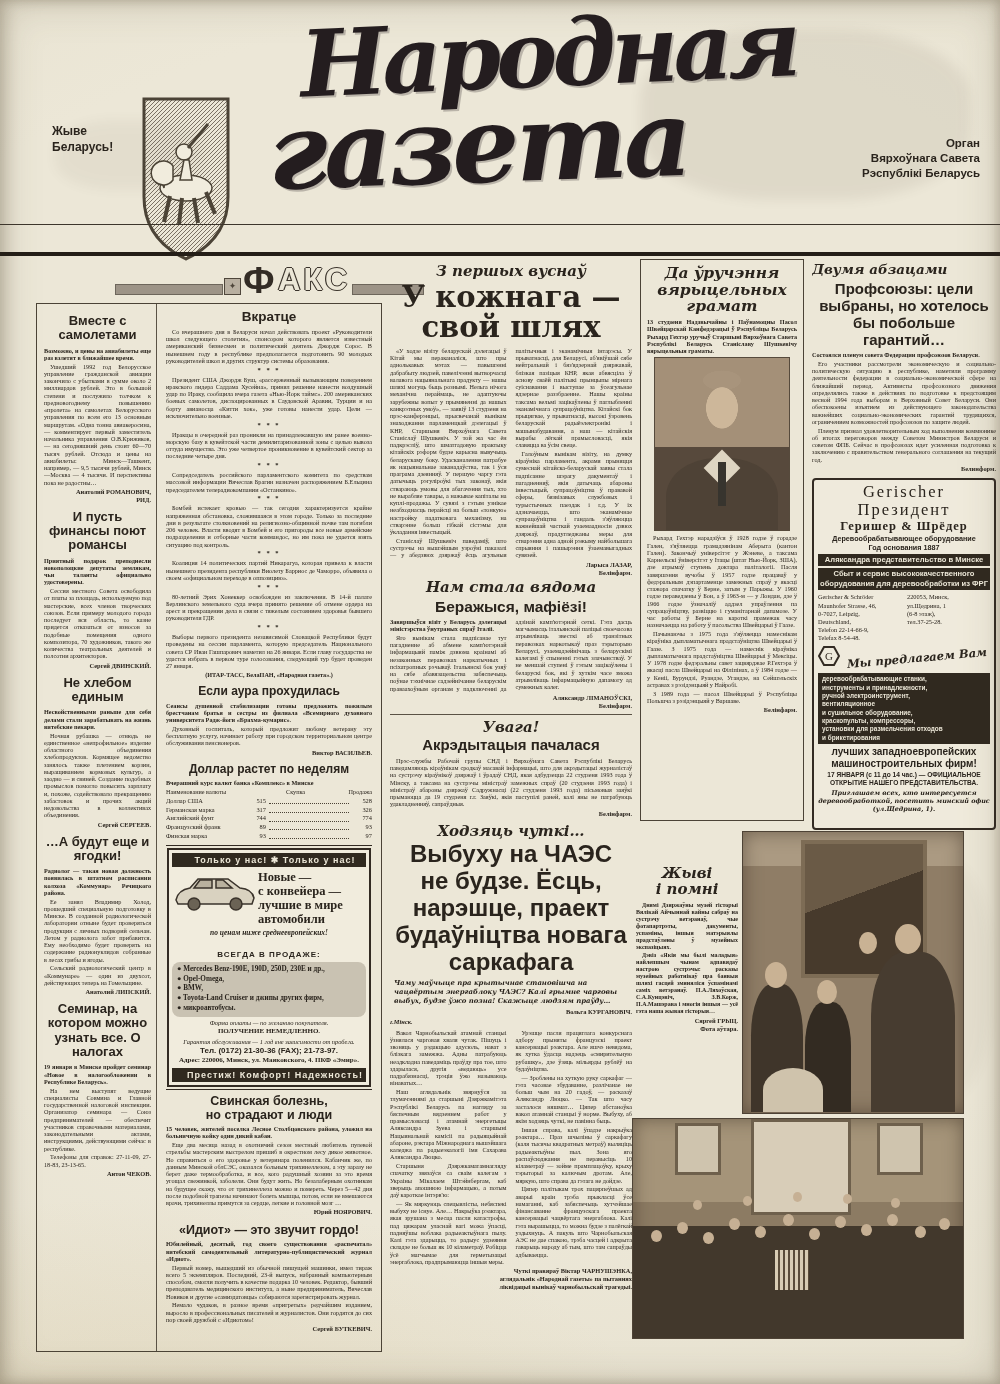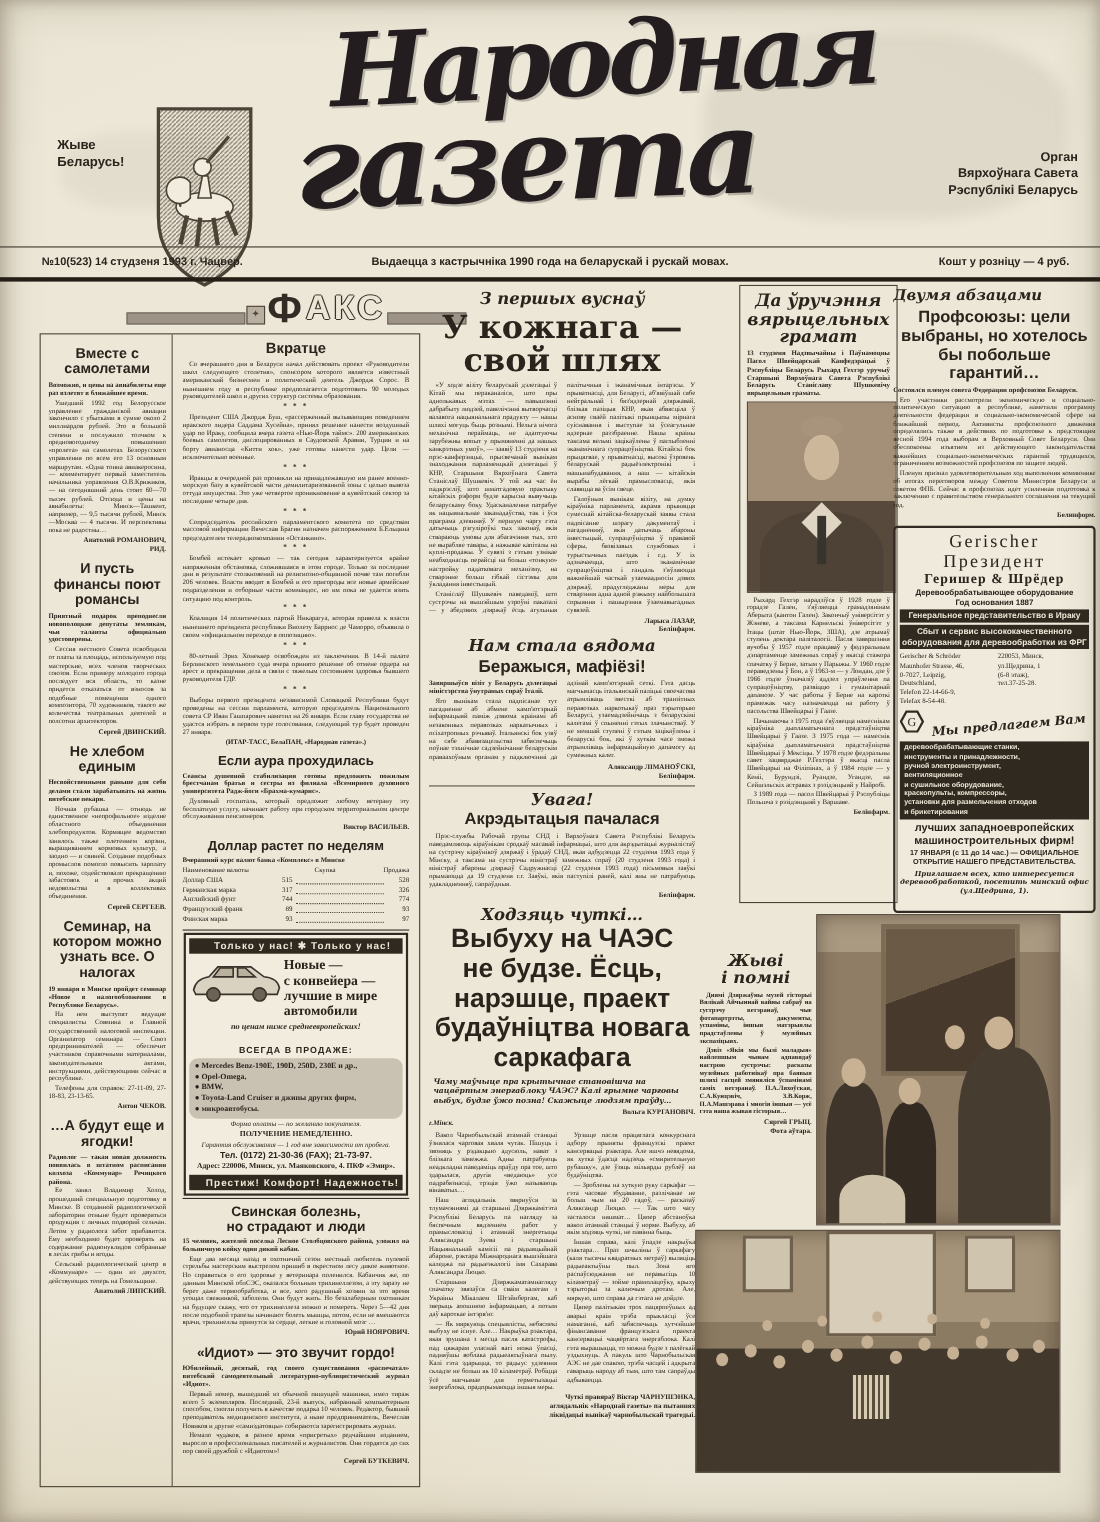--- a/index.html
+++ b/index.html
@@ -84,21 +84,21 @@
   #main-col{left:390px;top:261px;width:242px;height:1080px;overflow:hidden;}
   .h-main{font:bold 29px/1.04 "DejaVu Serif",serif;text-align:center;letter-spacing:0;margin:1px 0 5px;}
   .cols2{column-count:2;column-gap:9px;}
   .h-mafia{font:bold 15.5px/1.1 "Liberation Sans",sans-serif;text-align:center;margin:1px 0 3px;}
   .h-accred{font:bold 15px/1.1 "Liberation Sans",sans-serif;text-align:center;margin:1px 0 3px;}
   .h-chaes{font:bold 24px/1.12 "Liberation Sans",sans-serif;text-align:center;margin:2px 0 4px;}
   .chaes-lead{font:bold italic 6.9px/1.3 "DejaVu Serif",serif;margin:2px 4px;}
   .place{font:bold italic 6.4px/1.3 "Liberation Serif",serif;margin:2px 0;}
 
   
-  #cred-box{left:640px;top:259px;width:144px;height:562px;border:1.5px solid #4b4336;padding:4px 6px;box-sizing:border-box;overflow:hidden;margin-left:32px;}
+  #cred-box{left:640px;top:259px;width:164px;height:562px;border:1.5px solid #4b4336;padding:4px 6px;box-sizing:border-box;overflow:hidden;}
   .h-cred{font:bold italic 15.5px/1.08 "DejaVu Serif",serif;text-align:center;margin:1px 0 3px;}
   #portrait{width:134px;height:172px;margin:3px auto;position:relative;border:1px solid #564a3c;overflow:hidden;
     background:radial-gradient(ellipse 46px 30px at 50% 96%, #efe9da 55%, transparent 56%),
                radial-gradient(ellipse 27px 35px at 50% 29%, #cdb79a 58%, transparent 60%),
                radial-gradient(ellipse 31px 16px at 50% 13%, #a8947c 60%, transparent 62%),
                linear-gradient(180deg,#a49078 0 52%,#57493c 52% 100%);}
   #portrait .shol{position:absolute;left:8%;top:58%;width:84%;height:50%;background:#4e4236;border-radius:45% 45% 0 0;}
   #portrait .shirt{position:absolute;left:50%;top:56%;width:26px;height:26px;margin-left:-13px;background:#ded5c2;transform:rotate(45deg);}
   #portrait .tie2{position:absolute;left:50%;top:60%;width:8px;height:44px;margin-left:-4px;background:#37342e;}
 
@@ -174,25 +174,20 @@
     </svg>
   </div>
 
   <div class="abs" id="logo1">Народная</div>
   <div class="abs" id="logo2">газета</div>
   <div class="abs pre" id="organ">Орган
 Вярхоўнага Савета
 Рэспублікі Беларусь</div>
 
   <div class="abs" id="rule-thin"></div>
-  <div class="abs" id="dateline">
-    <span class="dl-l">№10(523) 14 студзеня 1993 г. Чацвер.</span>
-    <span class="dl-c">Выдаецца з кастрычніка 1990 года на беларускай і рускай мовах.</span>
-    <span class="dl-r">Кошт у розніцу — 4 руб.</span>
-  </div>
   <div class="abs" id="rule-thick"></div>
 
   <div class="fax-bar" style="left:115px;top:284px;width:106px;"></div>
   <div class="abs" id="fax-icon">✦</div>
   <div class="abs" id="fax-f">Ф</div>
   <div class="abs" id="fax-aks">АКС</div>
   <div class="fax-bar" style="left:352px;top:284px;width:70px;"></div>
 
   <div class="abs" id="left-box">
     <div id="col-divider"></div>
@@ -223,40 +218,40 @@
         <div class="h-left">Не хлебом единым</div>
         <div class="t-body">
             <p class="para lead">Несвойственными раньше для себя делами стали зарабатывать на жизнь витебские пекари.</p>
           </div>
         <div class="t-body">
             <p class="para">Ночная рубашка — отнюдь не единственное «непрофильное» изделие областного объединения хлебопродуктов. Кормящее ведомство занялось также плетением корзин, выращиванием кормовых культур, а заодно — и свиней. Создание подобных промыслов помогло повысить зарплату и, похоже, содействовало прекращению забастовок и прочих акций недовольства в коллективах объединения.</p>
           </div>
         <div class="byline">Сергей СЕРГЕЕВ.</div>
       </div>
       <div>
+        <div class="h-left">…А будут еще и ягодки!</div>
+        <div class="t-body">
+            <p class="para lead">Радиолог — такая новая должность появилась в штатном расписании колхоза «Коммунар» Речицкого района.</p>
+          </div>
+        <div class="t-body">
+            <p class="para">Ее занял Владимир Холод, прошедший специальную подготовку в Минске. В созданной радиологической лаборатории отныне будет проверяться продукция с личных подворий сельчан. Летом у радиолога забот прибавится. Ему необходимо будет проверять на содержание радионуклидов собранные в лесах грибы и ягоды.</p>
+            <p class="para">Сельский радиологический центр в «Коммунаре» — один из двухсот, действующих теперь на Гомельщине.</p>
+          </div>
+        <div class="byline">Анатолий ЛИПСКИЙ.</div>
+      </div>
+      <div>
         <div class="h-left">Семинар, на котором можно узнать все. О налогах</div>
         <div class="t-body">
             <p class="para lead">19 января в Минске пройдет семинар «Новое в налогообложении в Республике Беларусь».</p>
           </div>
         <div class="t-body">
             <p class="para">На нем выступят ведущие специалисты Совмина и Главной государственной налоговой инспекции. Организатор семинара — Союз предпринимателей — обеспечит участников справочными материалами, законодательными актами, инструкциями, действующими сейчас в республике.</p>
             <p class="para">Телефоны для справок: 27-11-09, 27-18-83, 23-13-65.</p>
           </div>
         <div class="byline">Антон ЧЕКОВ.</div>
-      </div>
-      <div>
-        <div class="h-left">…А будут еще и ягодки!</div>
-        <div class="t-body">
-            <p class="para lead">Радиолог — такая новая должность появилась в штатном расписании колхоза «Коммунар» Речицкого района.</p>
-          </div>
-        <div class="t-body">
-            <p class="para">Ее занял Владимир Холод, прошедший специальную подготовку в Минске. В созданной радиологической лаборатории отныне будет проверяться продукция с личных подворий сельчан. Летом у радиолога забот прибавится. Ему необходимо будет проверять на содержание радионуклидов собранные в лесах грибы и ягоды.</p>
-            <p class="para">Сельский радиологический центр в «Коммунаре» — один из двухсот, действующих теперь на Гомельщине.</p>
-          </div>
-        <div class="byline">Анатолий ЛИПСКИЙ.</div>
       </div>
     </div>
 
     <div id="col-mid">
       <div>
         <div class="h-brief">Вкратце</div>
         <div class="t-body">
             <p class="para">Со вчерашнего дня в Беларуси начал действовать проект «Руководители школ следующего столетия», спонсором которого является известный американский бизнесмен и политический деятель Джордж Сорос. В нынешнем году в республике предполагается подготовить 90 молодых руководителей школ и других структур системы образования.</p>
             <div class="brief-sep">* * *</div>
             <p class="para">Президент США Джордж Буш, «рассерженный вызывающим поведением иракского лидера Саддама Хусейна», принял решение нанести воздушный удар по Ираку, сообщила вчера газета «Нью-Йорк таймс». 200 американских боевых самолетов, дислоцированных в Саудовской Аравии, Турции и на борту авианосца «Китти хок», уже готовы нанести удар. Цели — исключительно военные.</p>
@@ -478,21 +473,21 @@
         <p class="para">Пленум признал удовлетворительным ход выполнения коммюнике об итогах переговоров между Советом Министров Беларуси и советом ФПБ. Сейчас в профсоюзах идет усиленная подготовка к заключению с правительством генерального соглашения на текущий год.</p>
       </div>
     <div class="byline">Белинформ.</div>
   </div>
 
   <div class="abs" id="schroder">
     <div class="sch-latin">Gerischer  Президент</div>
     <div class="sch-ru">Геришер  &amp;  Шрёдер</div>
     <div class="sch-line">Деревообрабатывающее оборудование</div>
     <div class="sch-line">Год основания 1887</div>
-    <div class="sch-bar">Генеральное представительство в Ираку</div>
+    <div class="sch-bar">Аляксандра представительство в Минске</div>
     <div class="sch-bar">Сбыт и сервис высококачественного оборудования для деревообработки из ФРГ</div>
     <div class="sch-contacts">
       <div class="pre">Gerischer &amp; Schröder
 Maunhofer Strasse, 46,
 0-7027, Leipzig,
 Deutschland,
 Telefon 22-14-66-9,
 Telefax 8-54-48.</div>
       <div class="pre">220053, Минск,
 ул.Щедрина, 1

